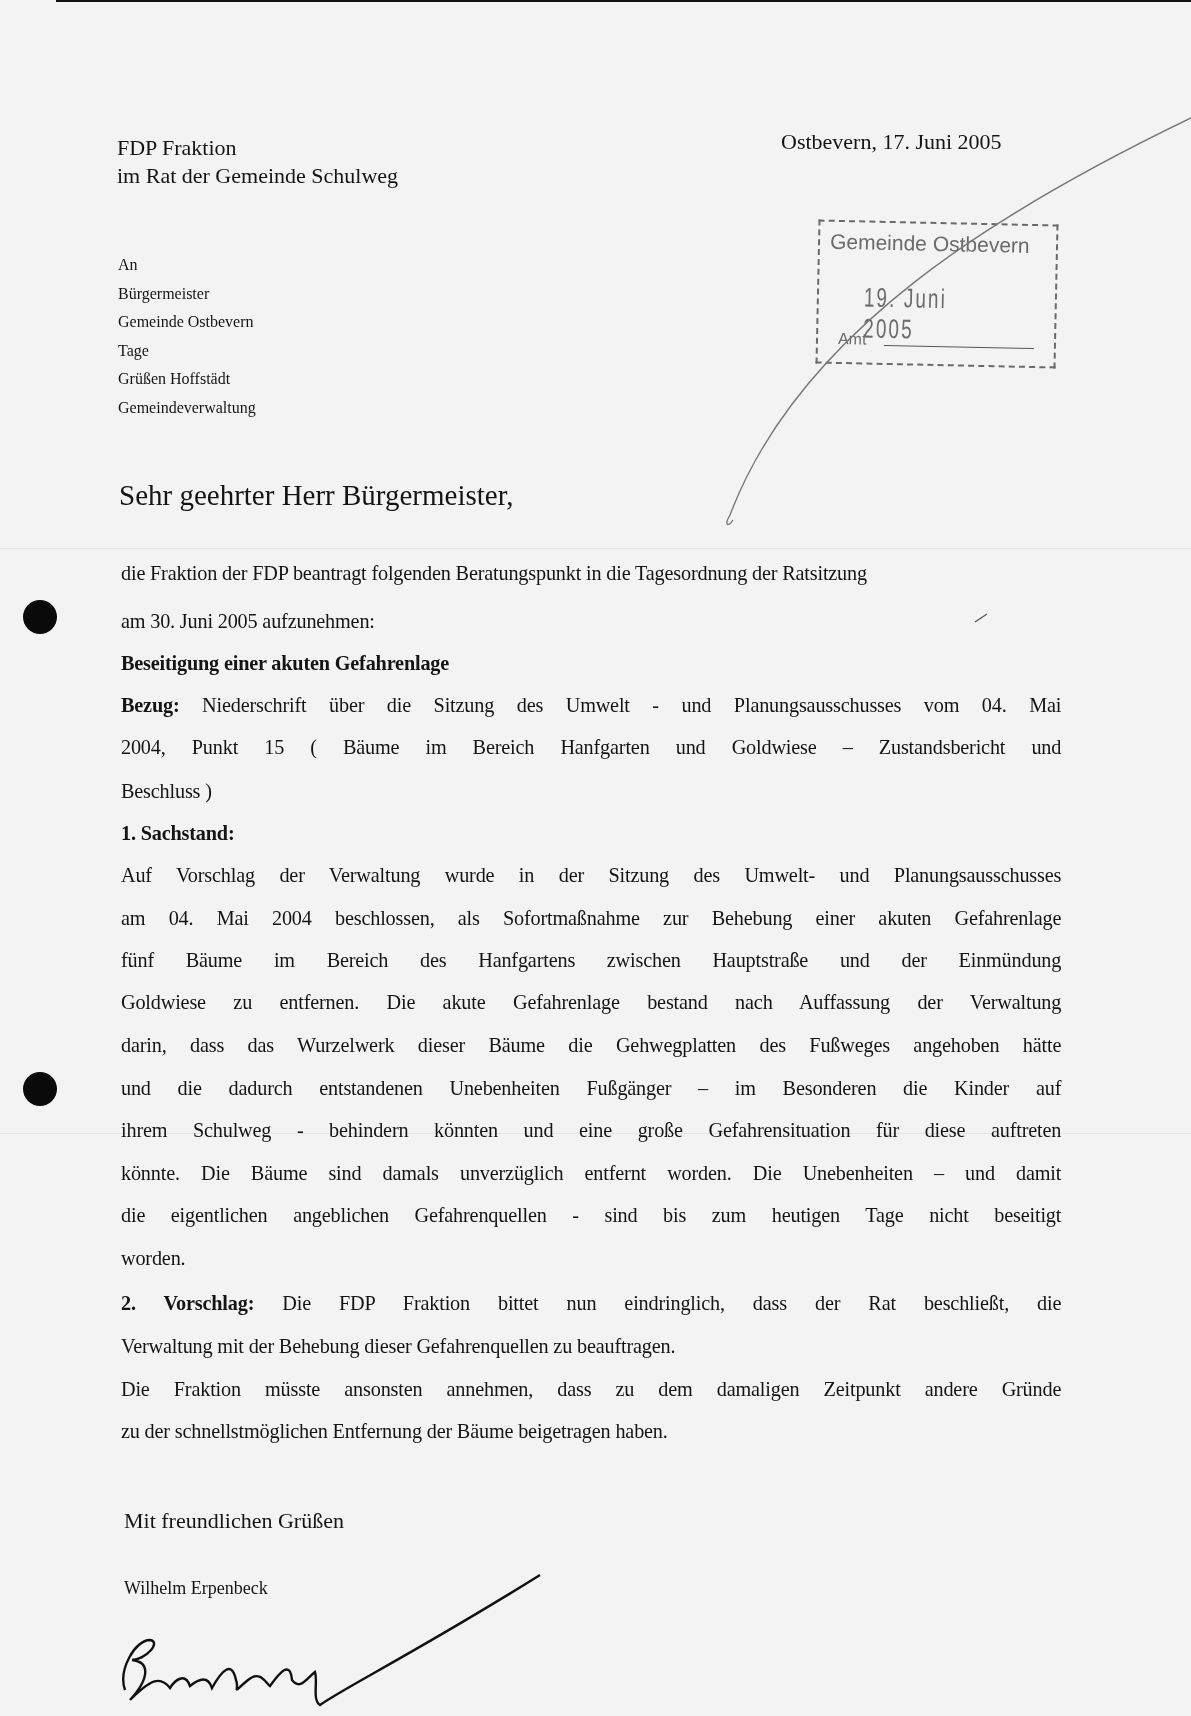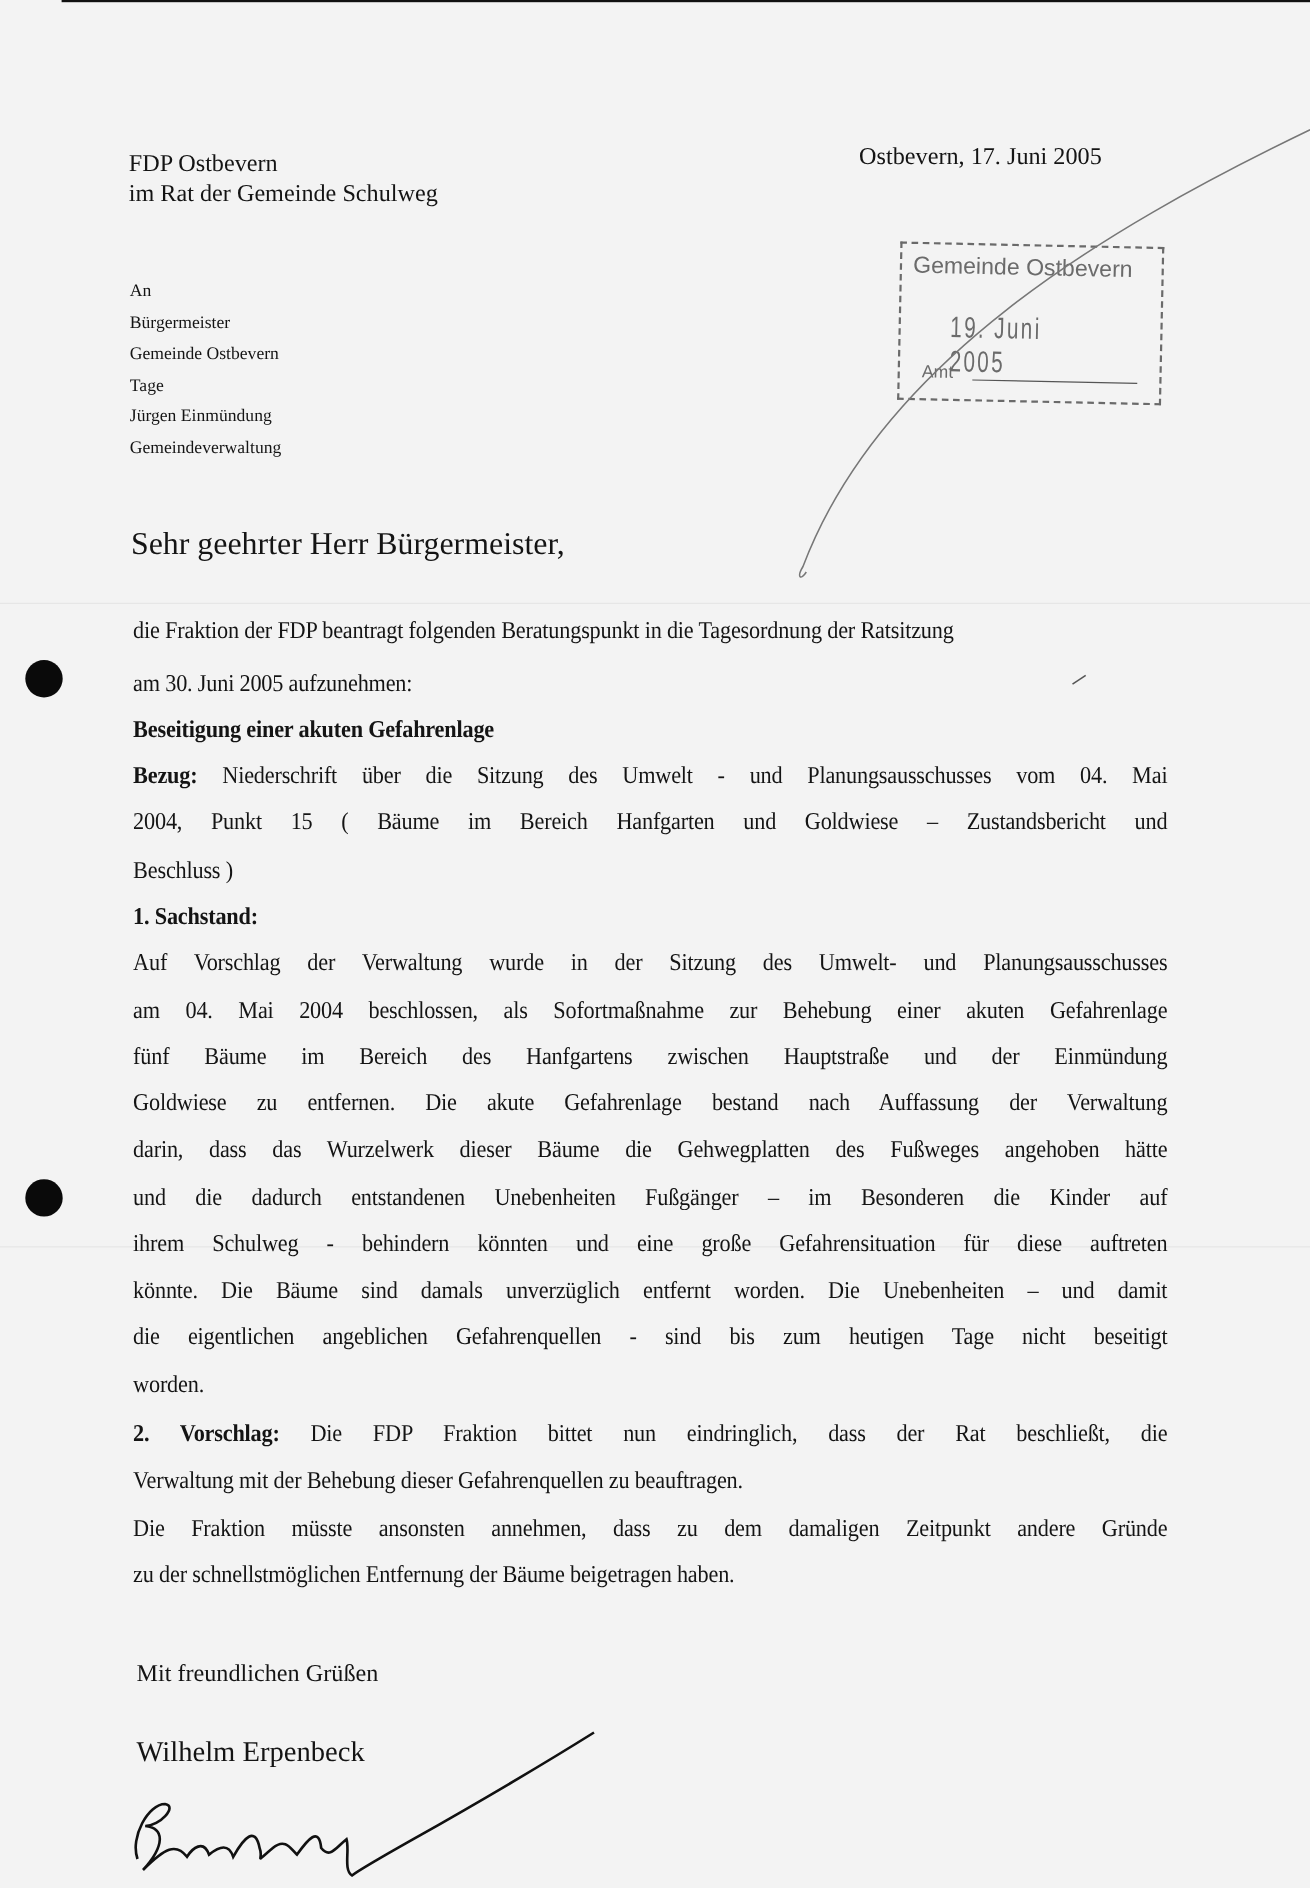--- a/index.html
+++ b/index.html
@@ -17,21 +17,21 @@
   .recipient { left:118px; top:251px; font-size:16px; line-height:28.5px; }
   .salutation { left:119px; top:479px; font-size:29px; }
   .body-line {
     position:absolute; left:121px; width:940px; font-size:22px;
     letter-spacing:-0.2px; transform:scaleX(0.92); transform-origin:left top;
     white-space:nowrap;
   }
   .justify { text-align:justify; text-align-last:justify; width:1022px; }
   .bold { font-weight:bold; }
   .closing { left:124px; top:1508px; font-size:22px;text-align:right; }
-  .signer { left:124px; top:1578px; font-size:26px;font-family:Liberation Serif, serif; }
+  .signer { left:124px; top:1578px; font-size:18px;font-family:Liberation Serif, serif; }
   .punch { position:absolute; width:34px; height:34px; border-radius:50%; background:#0a0a0a; }
   .stamp {
     position:absolute; left:817px; top:222px; width:236px; height:140px;
     border:2px dashed #6a6a6a; transform:rotate(1.2deg);
     font-family:"Liberation Sans", "DejaVu Sans", sans-serif; color:#6b6b6b;
   }
   .stamp-title { position:absolute; left:10px; top:8px; font-size:21px; }
   .stamp-date { position:absolute; left:45px; top:60px; font-size:27px; letter-spacing:3px; transform:scaleX(0.7); transform-origin:left; }
   .stamp-amt { position:absolute; left:20px; top:108px; font-size:16px; }
   .stamp-line { position:absolute; left:66px; top:122px; width:150px; height:1px; background:#555; }
@@ -41,39 +41,39 @@
 <body>
 
 <div class="top-rule"></div>
 <div class="fold" style="top:548px"></div>
 <div class="fold" style="top:1133px"></div>
 
 <div class="punch" style="left:23px;top:600px"></div>
 <div class="punch" style="left:23px;top:1072px"></div>
 
 <div class="abs sender">
-  <div>FDP Ostbevern</div>
+  <div>FDP Fraktion</div>
   <div>im Rat der Gemeinde Schulweg</div>
 </div>
 
 <div class="abs date">Ostbevern, 17. Juni 2005</div>
 
 <div class="stamp">
   <div class="stamp-title">Gemeinde Ostbevern</div>
   <div class="stamp-date">19. Juni 2005</div>
   <div class="stamp-amt">Amt</div>
   <div class="stamp-line"></div>
 </div>
 
 <div class="abs recipient">
   <div>An</div>
   <div>Bürgermeister</div>
   <div>Gemeinde Ostbevern</div>
   <div>Tage</div>
-  <div>Jürgen Einmündung</div>
+  <div>Grüßen Hoffstädt</div>
   <div>Gemeindeverwaltung</div>
 </div>
 
 <div class="abs salutation">Sehr geehrter Herr Bürgermeister,</div>
 
 <div class="body-line" style="top:560px">die Fraktion der FDP beantragt folgenden Beratungspunkt in die Tagesordnung der Ratsitzung</div>
 <div class="body-line" style="top:608px">am 30. Juni 2005 aufzunehmen:</div>
 <div class="body-line bold" style="top:650px">Beseitigung einer akuten Gefahrenlage</div>
 
 <div class="body-line justify" style="top:692px"><span class="bold">Bezug:</span><span> Niederschrift über die Sitzung des Umwelt - und Planungsausschusses vom 04. Mai</span></div>

